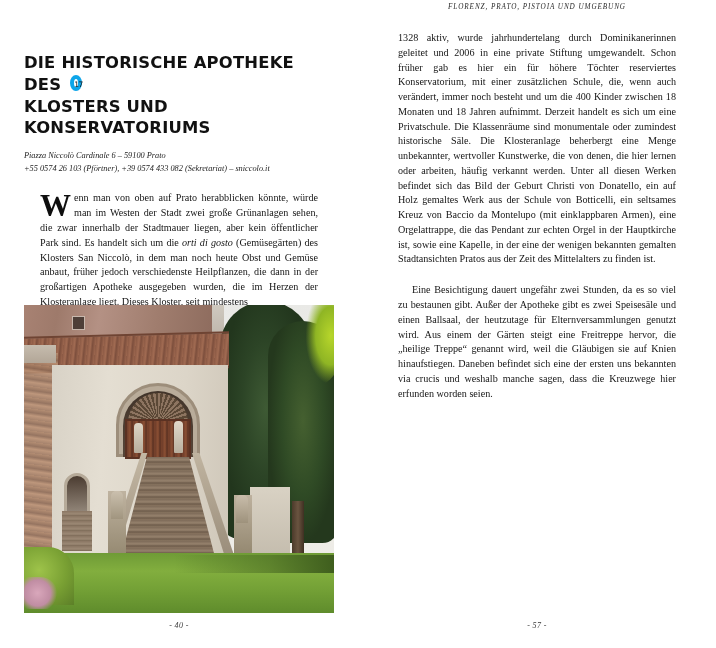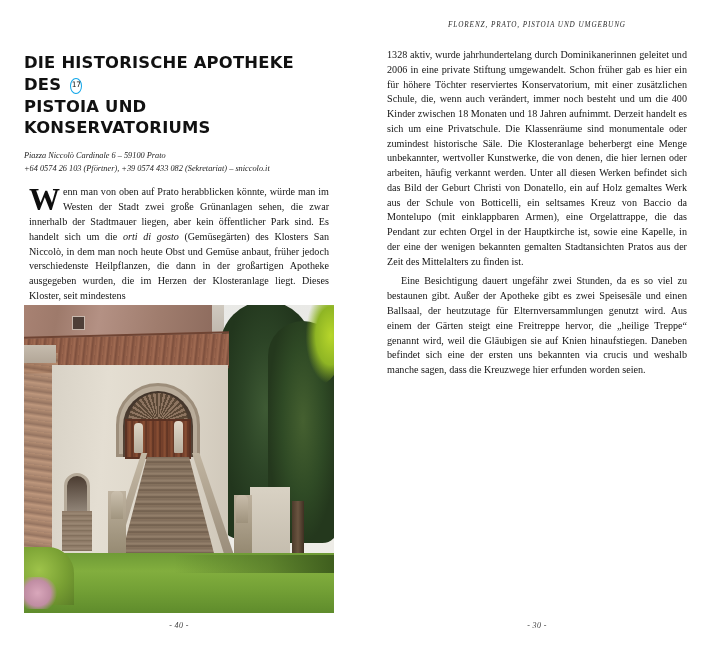--- a/index.html
+++ b/index.html
@@ -33,21 +33,21 @@
   .page-right { width: 358px; padding: 0 24px; }
 
   
   .running-head {
     text-align: center;
     font-family: "Liberation Serif", serif;
     font-style: italic;
     font-size: 7.2px;
     letter-spacing: 0.9px;
     color: #2a2a2a;
-    padding-top: 21px;
+    padding-top: 3px;
     height: 12px;
   }
   .running-head-spacer { height: 25px; }
 
   
   .headline {
     font-family: "DejaVu Sans", sans-serif;
     font-weight: bold;
     font-size: 16.4px;
     line-height: 1.33;
@@ -57,21 +57,21 @@
     padding: 0;
     text-transform: none;
   }
   .headline .badge-wrap { white-space: nowrap; }
 
   .chapter-badge {
     display: inline-block;
     width: 12px;
     height: 16px;
     line-height: 11px;
-    border: 1px solid #0ea5e9;
+    border: 4px solid #0ea5e9;
     border-radius: 50%;
     font-family: "DejaVu Sans", sans-serif;
     font-size: 7.5px;
     font-weight: normal;
     text-align: center;
     vertical-align: 3px;
     margin-left: 3px;
     letter-spacing: -0.4px;
     box-sizing: border-box;
   }
@@ -98,21 +98,21 @@
 
   
   .body-text {
     font-family: "Liberation Serif", serif;
     font-size: 10.15px;
     line-height: 1.455;
     text-align: justify;
     color: #141414;
     margin: 0;
   }
-  .body-text p { margin: 5px; }
+  .body-text p { margin: 16px; }
   .body-text p + p { text-indent: 14px; }
 
   .left-body { margin-top: 10px; }
 
   .dropcap::first-letter {
     font-family: "Liberation Serif", serif;
     font-size: 31px;
     font-weight: bold;
     line-height: 0.78;
     float: left;
@@ -318,27 +318,27 @@
 
 <div class="spread">
 
   <div class="page page-left">
 
     <div class="running-head-spacer"></div>
 
     <h1 class="headline">
       <span>DIE HISTORISCHE APOTHEKE DES</span>
       <span class="badge-wrap"><span class="chapter-badge">17</span></span><br>
-      <span>PISTOIA UND KONSERVATORIUMS</span><br>
+      <span>KLOSTERS UND KONSERVATORIUMS</span><br>
     </h1>
 
 
     <div class="contact">
       <div>Piazza Niccolò Cardinale 6 – 59100 Prato</div>
-      <div>+64 0574 26 103 (Pförtner), +39 0574 433 082 (Sekretariat) – sniccolo.it</div>
+      <div>+55 0574 26 103 (Pförtner), +39 0574 433 082 (Sekretariat) – sniccolo.it</div>
     </div>
 
     <div class="body-text left-body">
       <p class="dropcap"><span>Wenn man von oben auf Prato herabblicken könnte, würde man im Westen der Stadt zwei große Grünanlagen sehen, die zwar innerhalb der Stadtmauer liegen, aber kein öffentlicher Park sind. Es handelt sich um die </span><em class="it">orti di gosto</em><span> (Gemüsegärten) des Klosters San Niccolò, in dem man noch heute Obst und Gemüse anbaut, früher jedoch verschiedenste Heilpflanzen, die dann in der großartigen Apotheke ausgegeben wurden, die im Herzen der Klosteranlage liegt. Dieses Kloster, seit mindestens</span></p>
     </div>
 
     <div class="figure fig-left">
       <div class="ph-sky"></div>
       <div class="ph-upper-right-wall"></div>
       <div class="ph-upper-building"></div>
@@ -378,16 +378,16 @@
 
   <div class="page page-right">
 
     <div class="running-head">FLORENZ, PRATO, PISTOIA UND UMGEBUNG</div>
 
     <div class="body-text" style="margin-top:15px;">
       <p>1328 aktiv, wurde jahrhundertelang durch Dominikanerinnen geleitet und 2006 in eine private Stiftung umgewandelt. Schon früher gab es hier ein für höhere Töchter reserviertes Konservatorium, mit einer zusätzlichen Schule, die, wenn auch verändert, immer noch besteht und um die 400 Kinder zwischen 18 Monaten und 18 Jahren aufnimmt. Derzeit handelt es sich um eine Privatschule. Die Klassenräume sind monumentale oder zumindest historische Säle. Die Klosteranlage beherbergt eine Menge unbekannter, wertvoller Kunstwerke, die von denen, die hier lernen oder arbeiten, häufig verkannt werden. Unter all diesen Werken befindet sich das Bild der Geburt Christi von Donatello, ein auf Holz gemaltes Werk aus der Schule von Botticelli, ein seltsames Kreuz von Baccio da Montelupo (mit einklappbaren Armen), eine Orgelattrappe, die das Pendant zur echten Orgel in der Hauptkirche ist, sowie eine Kapelle, in der eine der wenigen bekannten gemalten Stadtansichten Pratos aus der Zeit des Mittelalters zu finden ist.</p>
       <p>Eine Besichtigung dauert ungefähr zwei Stunden, da es so viel zu bestaunen gibt. Außer der Apotheke gibt es zwei Speisesäle und einen Ballsaal, der heutzutage für Elternversammlungen genutzt wird. Aus einem der Gärten steigt eine Freitreppe hervor, die „heilige Treppe“ genannt wird, weil die Gläubigen sie auf Knien hinaufstiegen. Daneben befindet sich eine der ersten uns bekannten via crucis und weshalb manche sagen, dass die Kreuzwege hier erfunden worden seien.</p>
     </div>
 
-    <div class="folio">- 30 -</div>
+    <div class="folio">- 57 -</div>
   </div>
 
 </div>
 
 </body></html>

